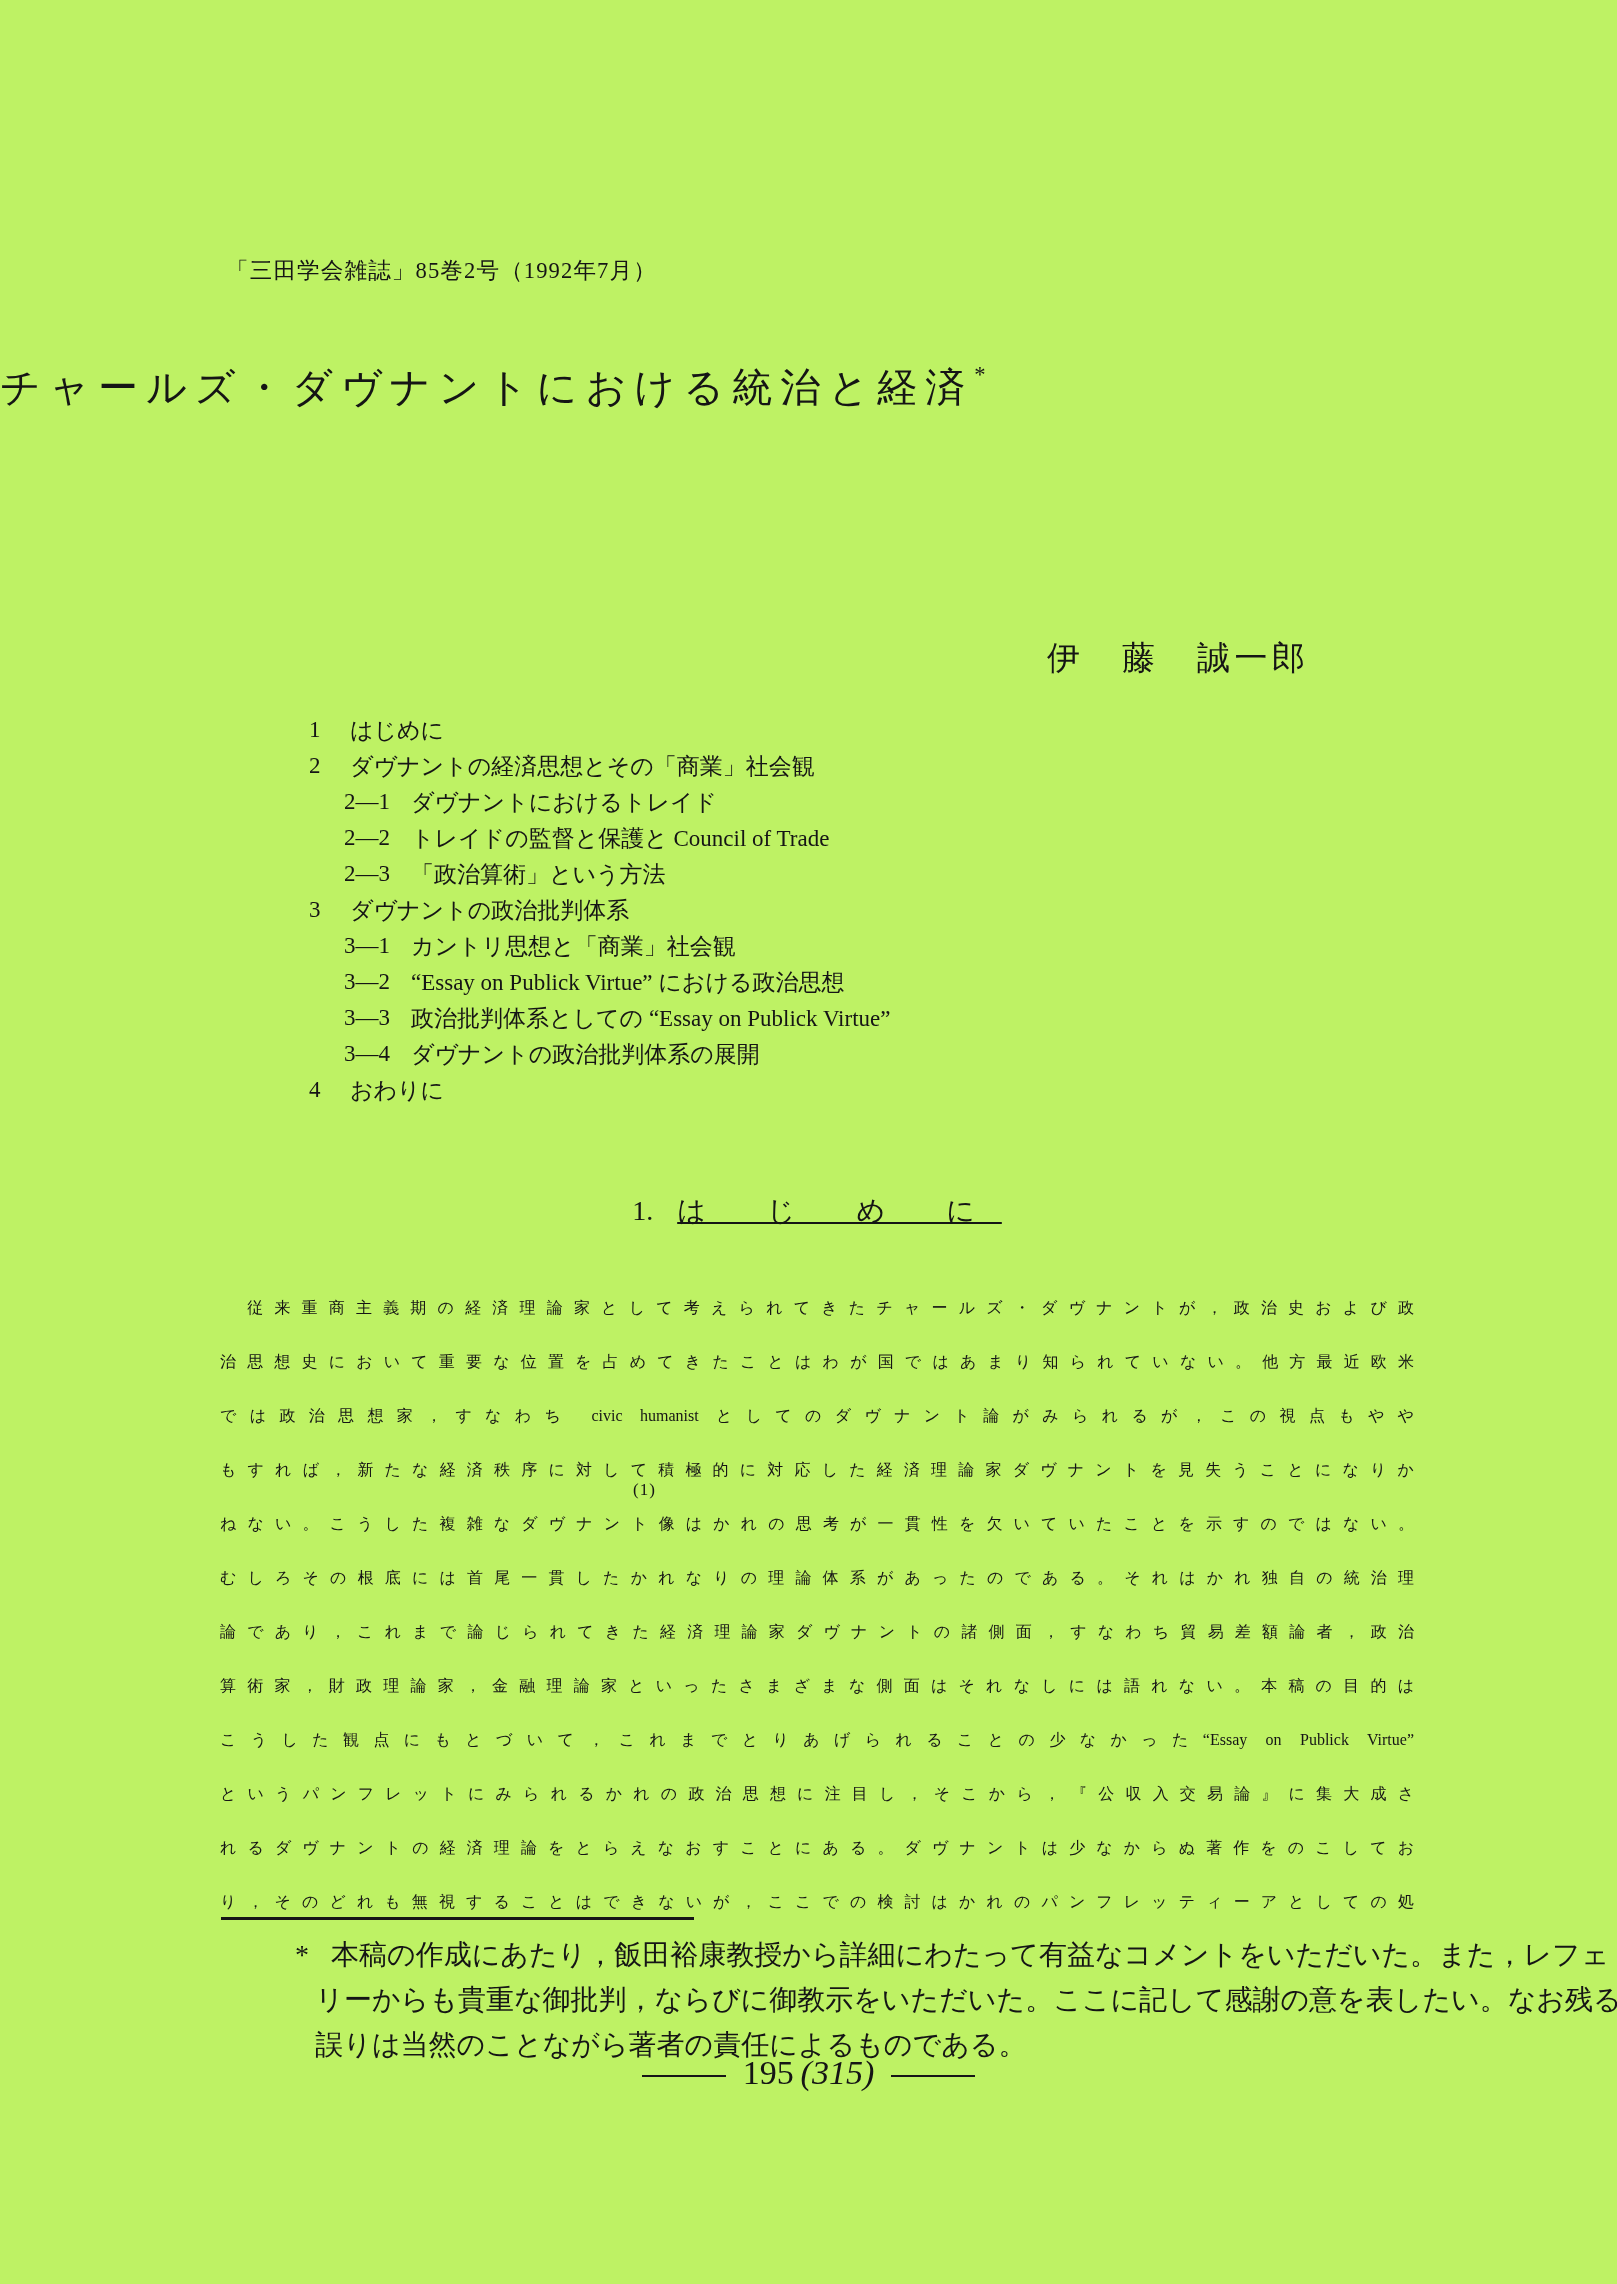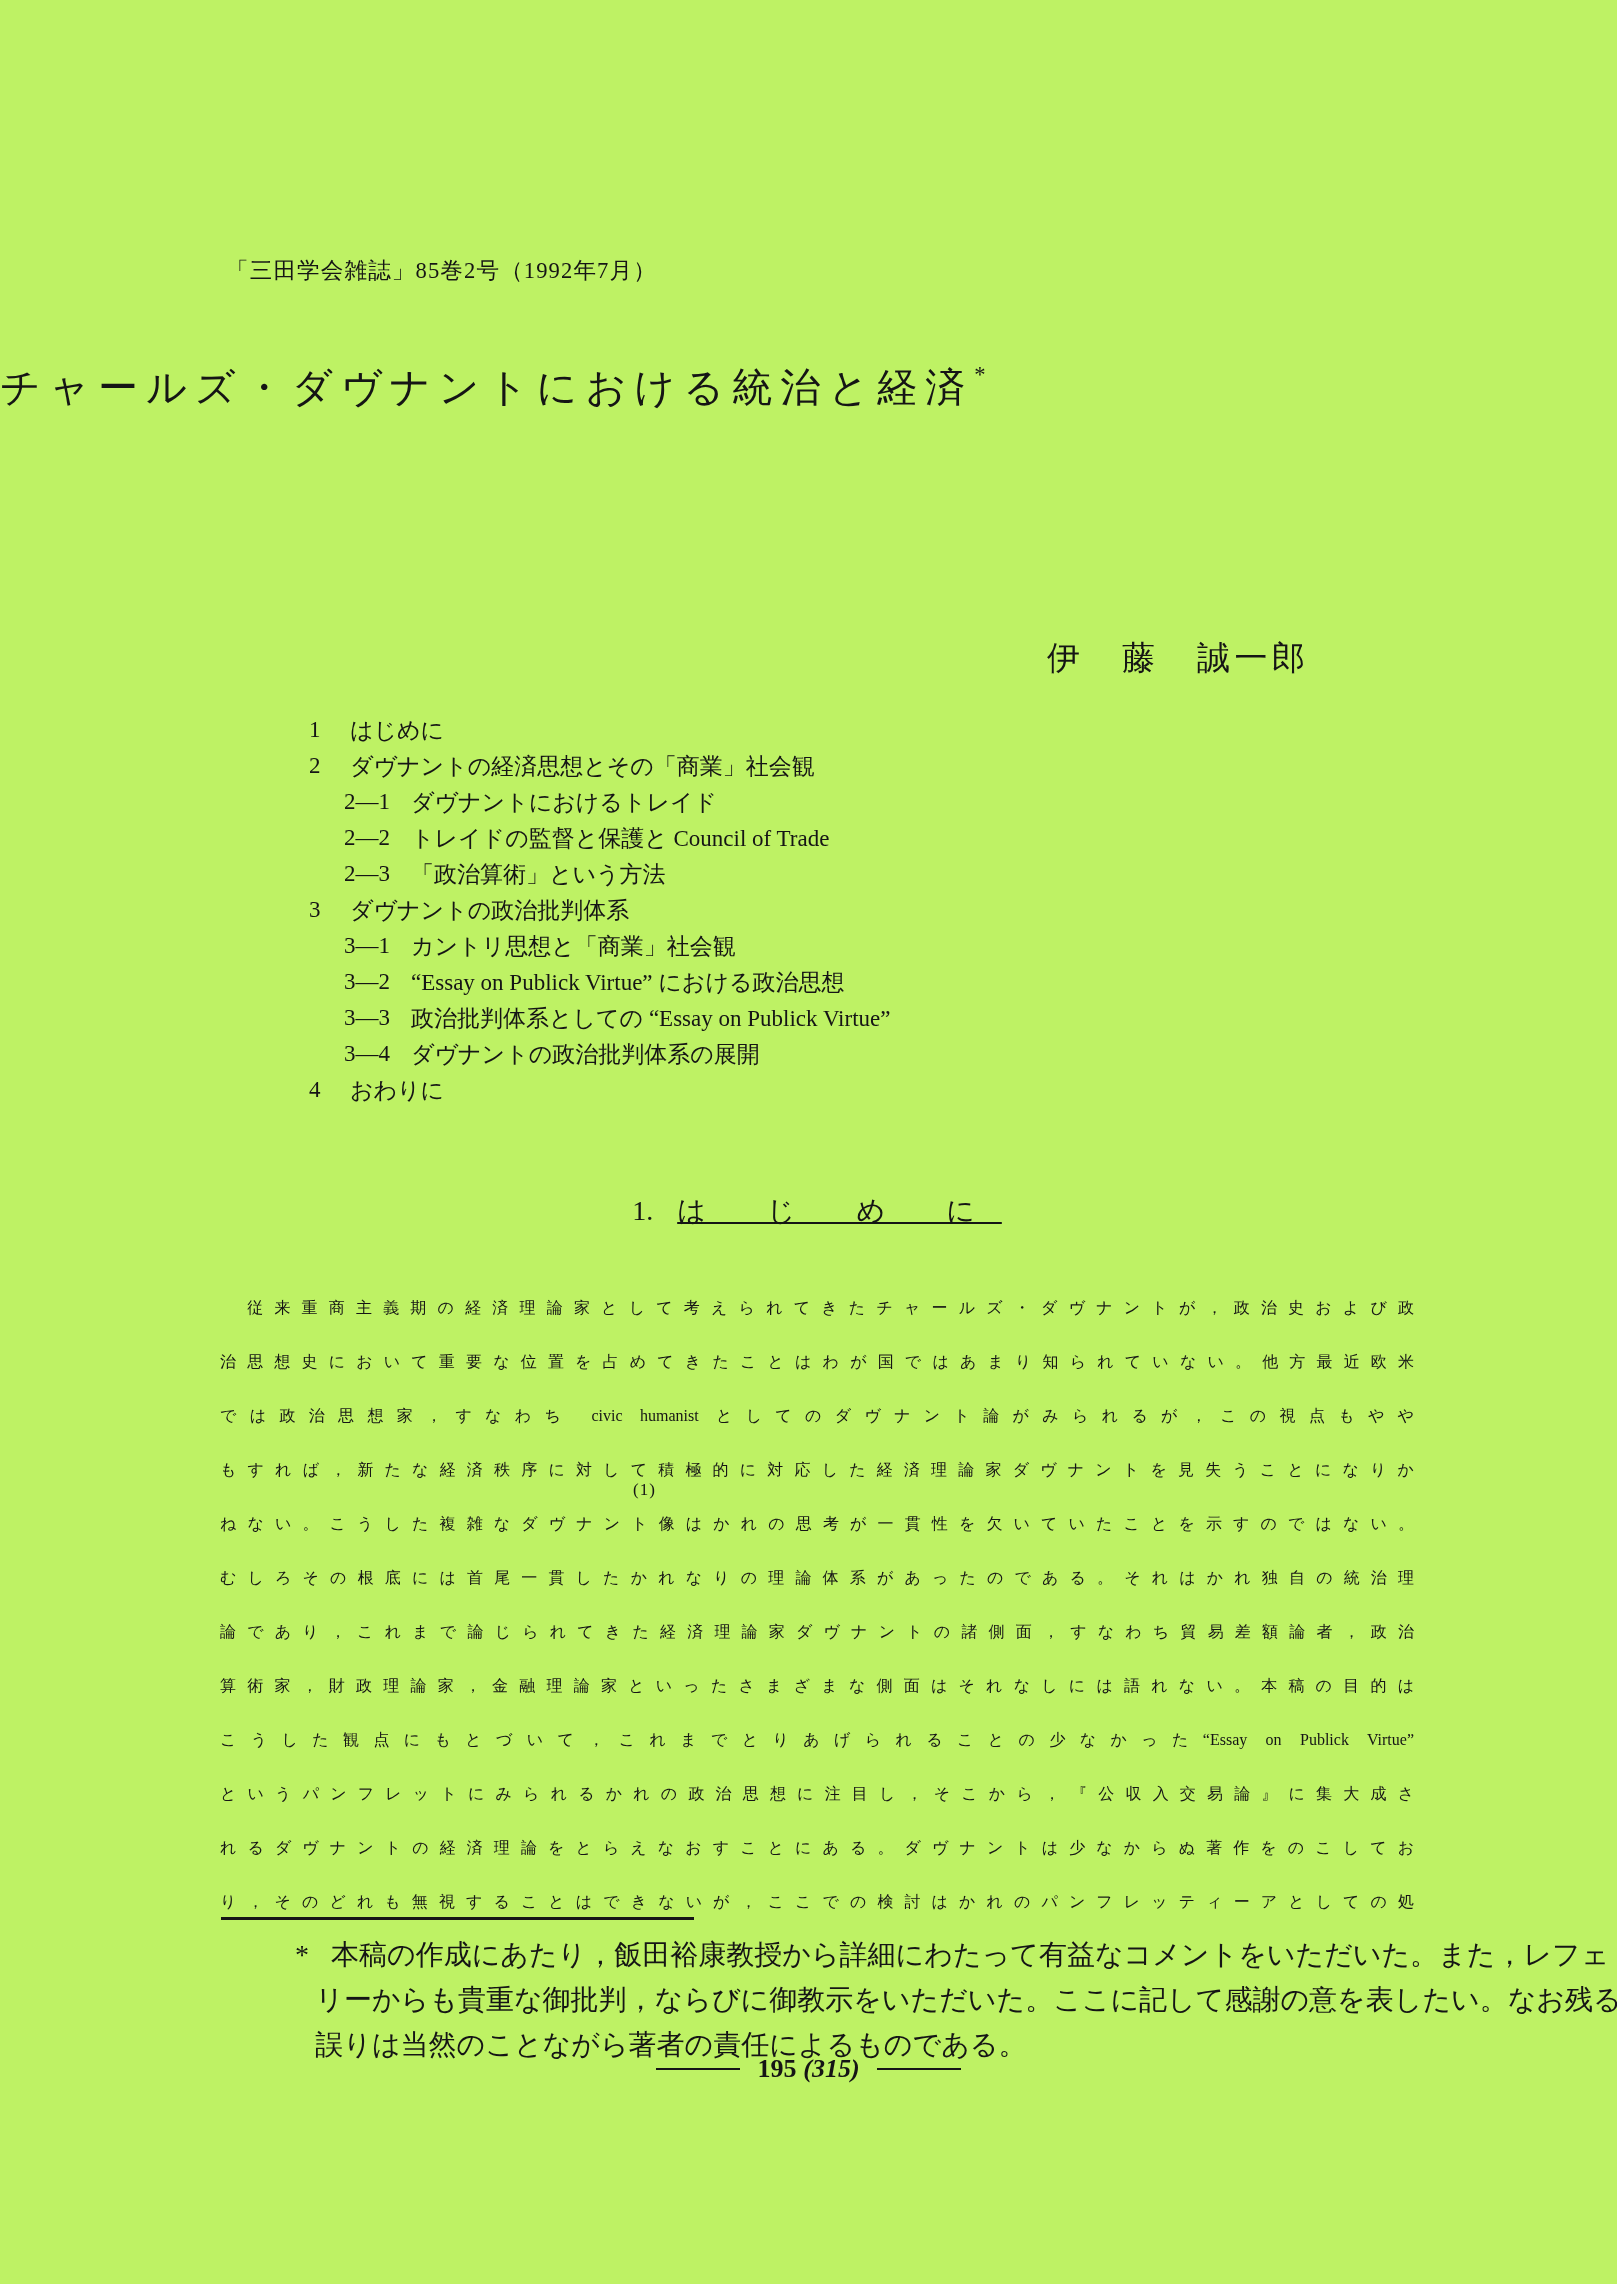--- a/index.html
+++ b/index.html
@@ -140,23 +140,22 @@
     display: inline-block;
     width: 36px;
   }
 
   .page-number {
     position: absolute;
     left: 0;
     top: 2054px;
     width: 100%;
     text-align: center;
-    font-size: 26px;
-    white-space: nowrap;
-    font-weight: bold;
+    font-size: 34px;
+    white-space: nowrap;
   }
   .pn-dash {
     display: inline-block;
     width: 84px;
     height: 0;
     border-top: 2.8px solid #161616;
     vertical-align: 6.8px;
   }
   .pn-dash.left  { margin-right: 17px; }
   .pn-dash.right { margin-left: 17px; }

